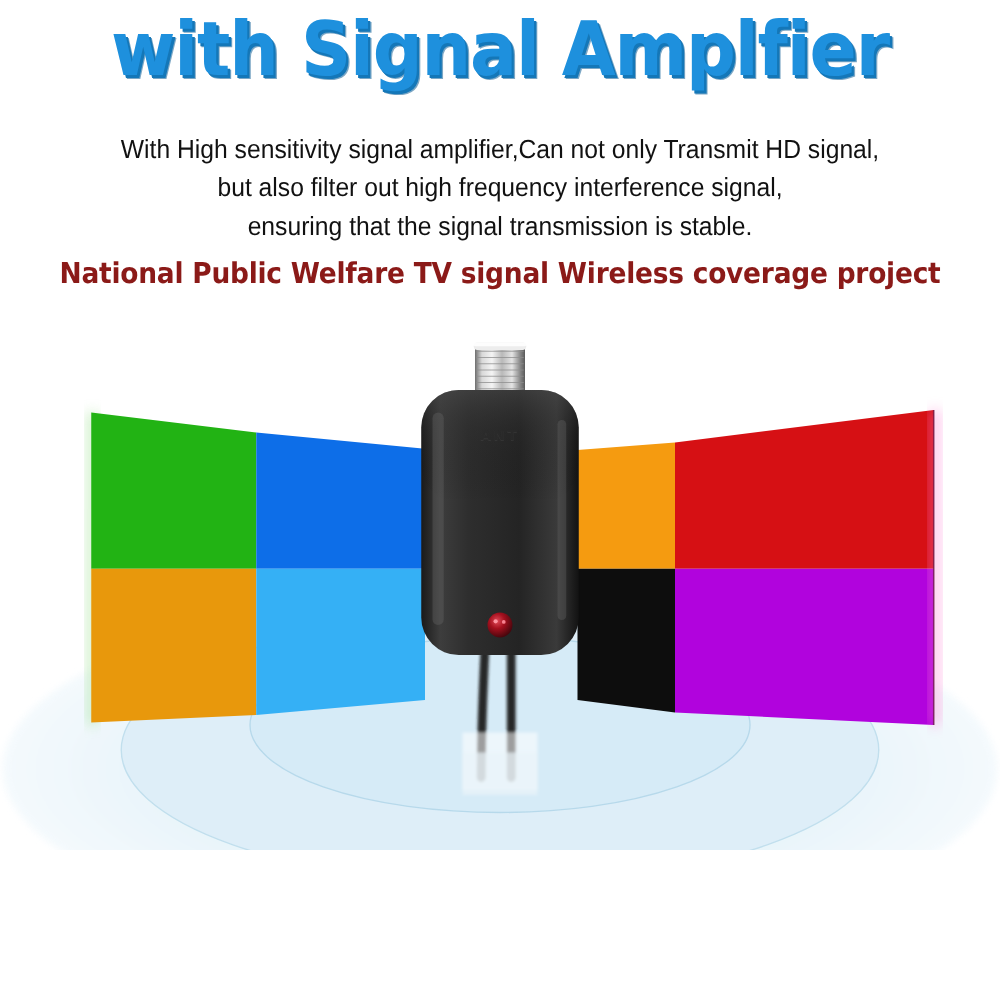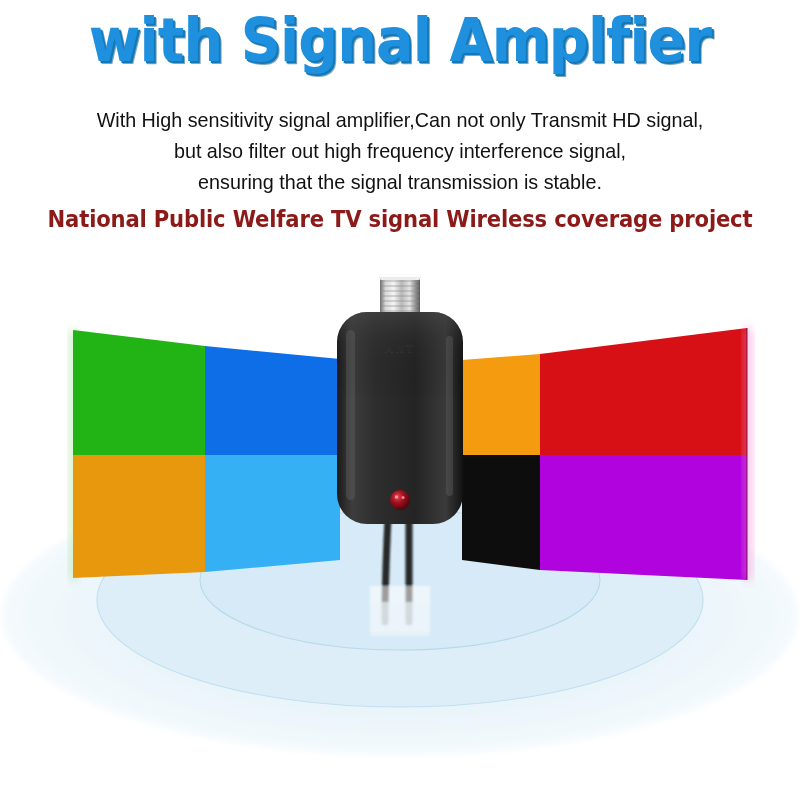--- a/index.html
+++ b/index.html
@@ -8,21 +8,21 @@
     padding: 0;
     background: #ffffff;
   }
   body {
     font-family: "Liberation Sans", sans-serif;
   }
 
   #page {
     position: relative;
     width: 800px;
-    height: 800px;
+    height: 680px;
     background: #ffffff;
     overflow: hidden;
   }
 
   
   .headline {
     position: absolute;
     top: 6px;
     left: 0;
     width: 800px;

